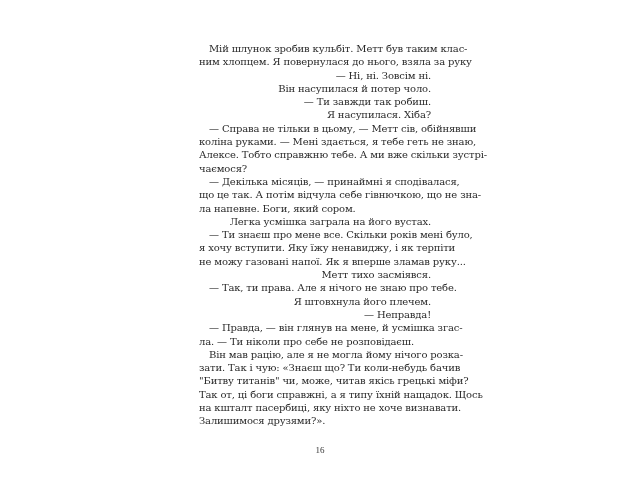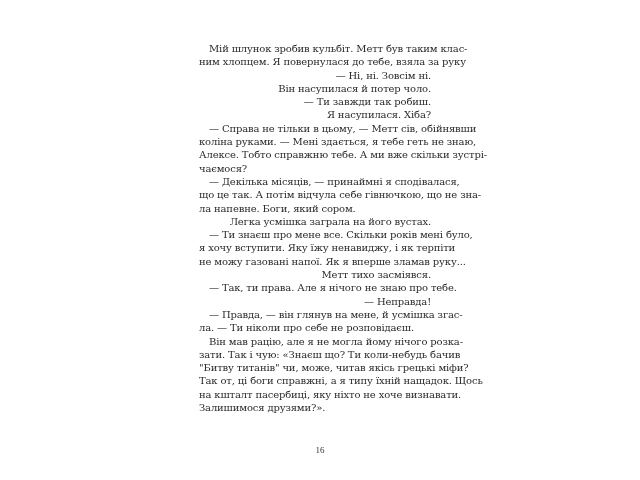--- a/index.html
+++ b/index.html
@@ -46,38 +46,39 @@
     font-family: Liberation Serif, serif;
     font-size: 9px;
     color: #333333;
   }
 </style>
 </head>
 <body>
 
 <div class="page">
   <span class="line indent justify">Мій шлунок зробив кульбіт. Метт був таким клас-</span>
-  <span class="line justify">ним хлопцем. Я повернулася до тебе, взяла за руку</span>
+  <span class="line justify">ним хлопцем. Я повернулася до нього, взяла за руку</span>
   <span class="line indent">— Ні, ні. Зовсім ні.</span>
   <span class="line indent">Він насупилася й потер чоло.</span>
   <span class="line indent">— Ти завжди так робиш.</span>
   <span class="line indent">Я насупилася. Хіба?</span>
   <span class="line indent justify">— Справа не тільки в цьому, — Метт сів, обійнявши</span>
   <span class="line justify">коліна руками. — Мені здається, я тебе геть не знаю,</span>
   <span class="line justify">Алексе. Тобто справжню тебе. А ми вже скільки зустрі-</span>
   <span class="line">чаємося?</span>
   <span class="line indent justify">— Декілька місяців, — принаймні я сподівалася,</span>
   <span class="line justify">що це так. А потім відчула себе гівнючкою, що не зна-</span>
   <span class="line">ла напевне. Боги, який сором.</span>
   <span class="line indent">Легка усмішка заграла на його вустах.</span>
   <span class="line indent justify">— Ти знаєш про мене все. Скільки років мені було,</span>
   <span class="line justify">я хочу вступити. Яку їжу ненавиджу, і як терпіти</span>
   <span class="line">не можу газовані напої. Як я вперше зламав руку...</span>
   <span class="line indent">Метт тихо засміявся.</span>
   <span class="line indent">— Так, ти права. Але я нічого не знаю про тебе.</span>
+  <span class="line indent">Я штовхнула його плечем.</span>
   <span class="line indent">— Неправда!</span>
   <span class="line indent justify">— Правда, — він глянув на мене, й усмішка згас-</span>
   <span class="line">ла. — Ти ніколи про себе не розповідаєш.</span>
   <span class="line indent justify">Він мав рацію, але я не могла йому нічого розка-</span>
   <span class="line justify">зати. Так і чую: «Знаєш що? Ти коли-небудь бачив</span>
   <span class="line justify">"Битву титанів" чи, може, читав якісь грецькі міфи?</span>
   <span class="line justify">Так от, ці боги справжні, а я типу їхній нащадок. Щось</span>
   <span class="line justify">на кшталт пасербиці, яку ніхто не хоче визнавати.</span>
   <span class="line">Залишимося друзями?».</span>
 </div>

